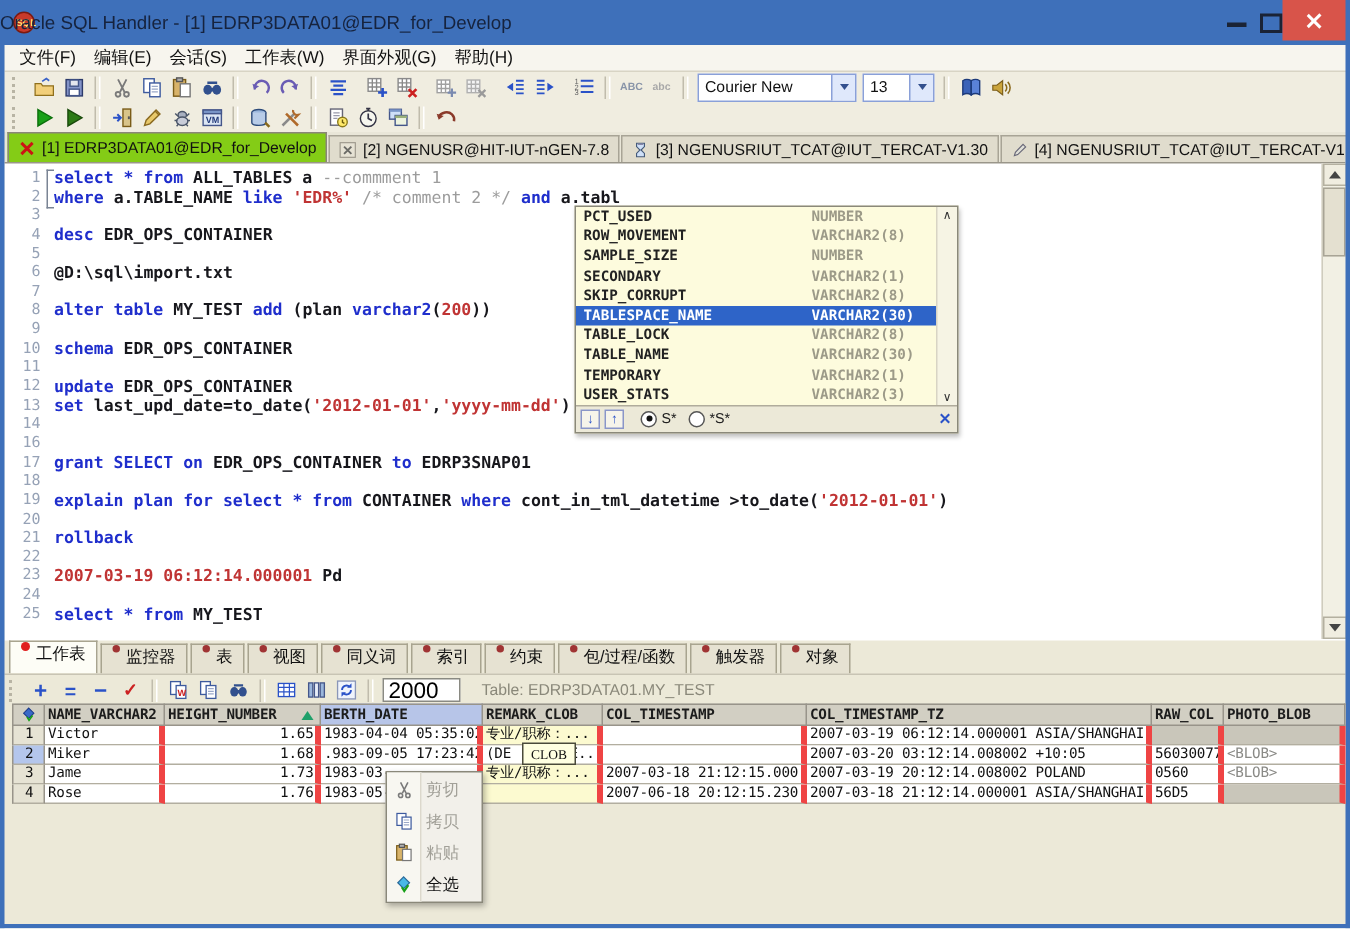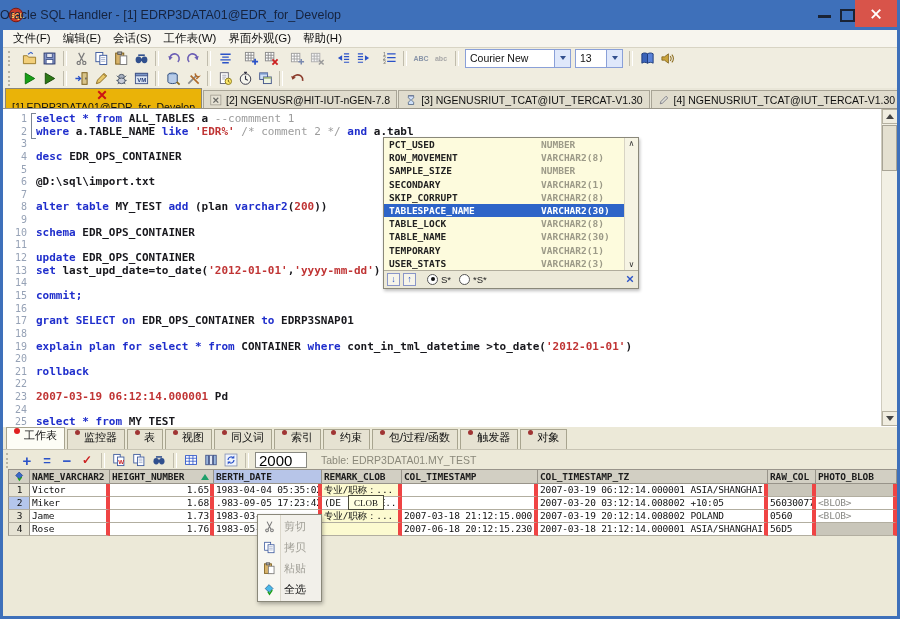--- a/index.html
+++ b/index.html
@@ -29,21 +29,21 @@
   .gap{width:6px;}
   .tbtn{width:20px;height:18px;display:flex;align-items:center;justify-content:center;}
   .icn{display:inline-flex;align-items:center;justify-content:center;line-height:1;}
   .combo{height:17px;background:#fff;border:1px solid #8aa0d8;display:flex;align-items:center;font-size:10.5px;color:#111;margin:0 2px;position:relative;}
   .combo .cval{padding-left:4px;flex:1;white-space:nowrap;overflow:hidden;}
   .combo .carw{width:15px;height:100%;background:#dfe8fb;border-left:1px solid #8aa0d8;display:flex;align-items:center;justify-content:center;}
   .combo .carw i{width:0;height:0;border-left:3.5px solid transparent;border-right:3.5px solid transparent;border-top:4.5px solid #33508e;}
   
   #tabbar{left:3px;top:88px;width:894px;height:20px;background:#e9e6d8;display:flex;align-items:flex-end;padding-left:2px;}
   .stab{display:flex;align-items:center;height:17px;padding:0 6px;font-size:10.5px;color:#111;background:#e0dccd;border:1px solid #a8a496;border-bottom:none;margin-right:1px;white-space:nowrap;}
-  .stab.active{background:#eab308;height:19px;border-color:#8a8678;flex-direction:column;}
+  .stab.active{background:#84cc16;height:19px;border-color:#8a8678;}
   .stab .icn{margin-right:4px;}
   
   #editor{left:3px;top:108px;width:894px;height:318px;background:#fff;border-top:1px solid #9a968a;overflow:hidden;}
   #editor-lines{position:absolute;left:0;top:4px;}
   .eline{height:12.65px;display:flex;white-space:pre;font-family:"DejaVu Sans Mono",monospace;font-size:11px;font-weight:bold;line-height:12.65px;}
   .lnum{width:24px;text-align:right;margin-right:9px;color:#96a2b6;font-weight:normal;font-size:10px;}
   .tk-k{color:#1f2ecc;} .tk-i{color:#17171c;}
   .tk-c{color:#9c9c9c;font-weight:normal;} .tk-s{color:#c03434;}
   #stmt-bracket{left:31px;top:113px;width:4px;height:24px;border-left:1px solid #7a8494;border-top:1px solid #7a8494;border-bottom:1px solid #7a8494;}
   
@@ -474,21 +474,20 @@
         <div class="eline"><span class="lnum">5</span></div>
         <div class="eline"><span class="lnum">6</span><span class="tk-i">@D:\sql\import.txt</span></div>
         <div class="eline"><span class="lnum">7</span></div>
         <div class="eline"><span class="lnum">8</span><span class="tk-k">alter table </span><span class="tk-i">MY_TEST </span><span class="tk-k">add </span><span class="tk-i">(plan </span><span class="tk-k">varchar2</span><span class="tk-i">(</span><span class="tk-s">200</span><span class="tk-i">))</span></div>
         <div class="eline"><span class="lnum">9</span></div>
         <div class="eline"><span class="lnum">10</span><span class="tk-k">schema </span><span class="tk-i">EDR_OPS_CONTAINER</span></div>
         <div class="eline"><span class="lnum">11</span></div>
         <div class="eline"><span class="lnum">12</span><span class="tk-k">update </span><span class="tk-i">EDR_OPS_CONTAINER</span></div>
         <div class="eline"><span class="lnum">13</span><span class="tk-k">set </span><span class="tk-i">last_upd_date=to_date(</span><span class="tk-s">'2012-01-01'</span><span class="tk-i">,</span><span class="tk-s">'yyyy-mm-dd'</span><span class="tk-i">)</span></div>
         <div class="eline"><span class="lnum">14</span></div>
-        <div class="eline"><span class="lnum">15</span><span class="tk-k">commit;</span></div>
         <div class="eline"><span class="lnum">16</span></div>
         <div class="eline"><span class="lnum">17</span><span class="tk-k">grant SELECT on </span><span class="tk-i">EDR_OPS_CONTAINER </span><span class="tk-k">to </span><span class="tk-i">EDRP3SNAP01</span></div>
         <div class="eline"><span class="lnum">18</span></div>
         <div class="eline"><span class="lnum">19</span><span class="tk-k">explain plan for select * from </span><span class="tk-i">CONTAINER </span><span class="tk-k">where </span><span class="tk-i">cont_in_tml_datetime &gt;to_date(</span><span class="tk-s">'2012-01-01'</span><span class="tk-i">)</span></div>
         <div class="eline"><span class="lnum">20</span></div>
         <div class="eline"><span class="lnum">21</span><span class="tk-k">rollback</span></div>
         <div class="eline"><span class="lnum">22</span></div>
         <div class="eline"><span class="lnum">23</span><span class="tk-s">2007-03-19 06:12:14.000001 </span><span class="tk-i">Pd</span></div>
         <div class="eline"><span class="lnum">24</span></div>
         <div class="eline"><span class="lnum">25</span><span class="tk-k">select * from </span><span class="tk-i">MY_TEST</span></div>

